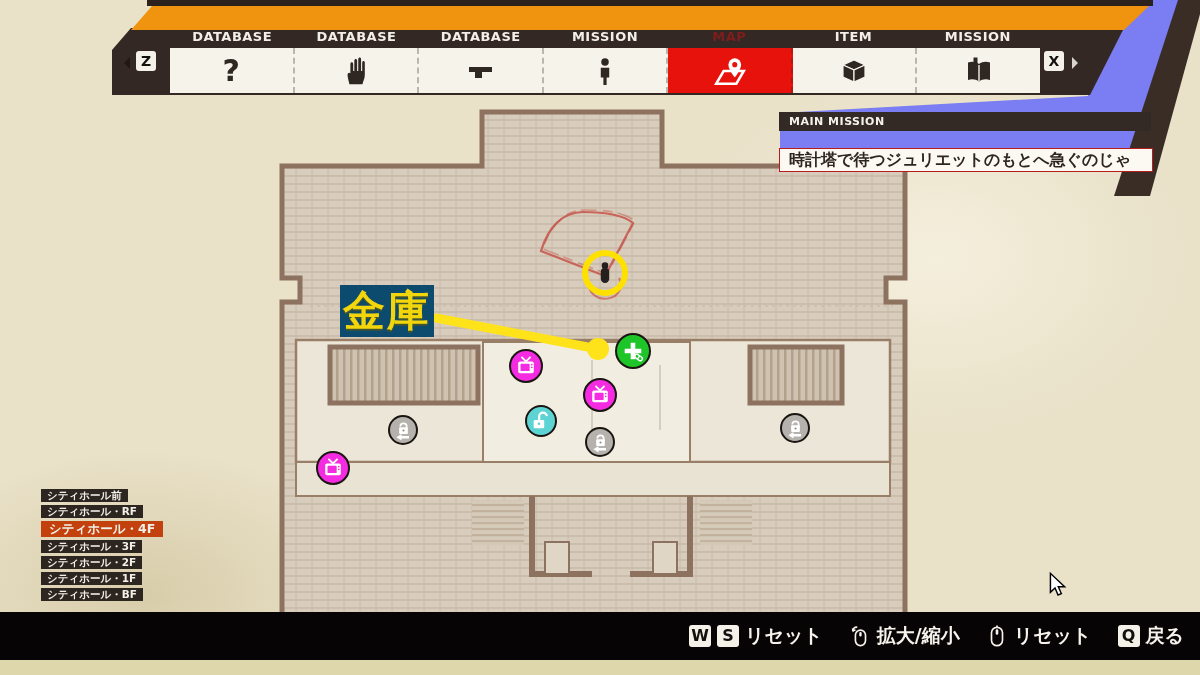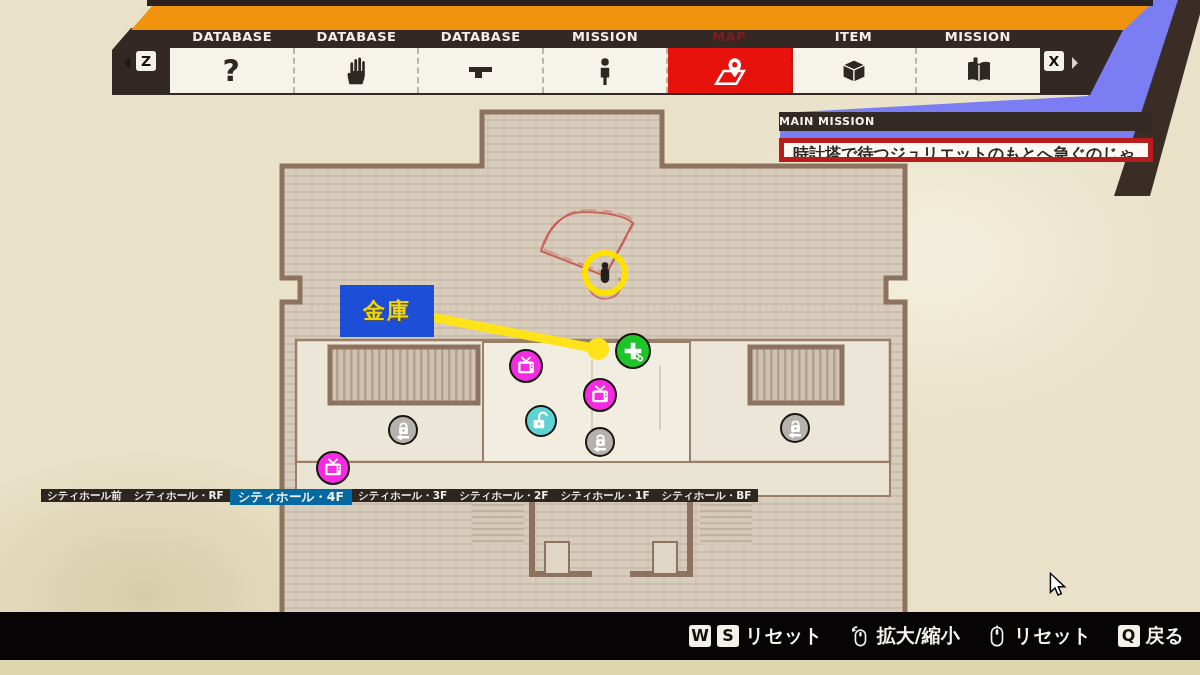--- a/index.html
+++ b/index.html
@@ -28,39 +28,39 @@
            border-right:2px dashed rgba(47,39,33,.30);box-sizing:border-box;cursor:pointer;}
   .tab-box:last-child{border-right:none;}
   .tab-box.active{background:#e8120c;}
   .tq{font-size:30px;font-weight:bold;color:#2f2721;line-height:1;}
   .keycap{width:20px;height:20px;background:#f4f1e9;color:#14100d;font-size:14px;font-weight:bold;
           text-align:center;line-height:20px;border-radius:3px;}
   .arr-l{left:118px;top:57px;width:0;height:0;border:6px solid transparent;border-right-color:#1f1813;}
   .arr-r{left:1072px;top:57px;width:0;height:0;border:6px solid transparent;border-left-color:#d9d4cb;}
   
   .mission-h{left:779px;top:112px;width:372px;height:19px;background:#342a25;color:#f5f2ea;
-             font-size:11px;font-weight:bold;line-height:19px;box-sizing:border-box;letter-spacing:.5px;}
-  .mission-b{left:779px;top:138px;width:374px;height:24px;background:#fbf9f2;border:5px solid #b91c1c;
+             font-size:11px;font-weight:bold;line-height:19px;padding-left:10px;box-sizing:border-box;letter-spacing:.5px;}
+  .mission-b{left:779px;top:148px;width:374px;height:24px;background:#fbf9f2;border:1px solid #b91c1c;
              color:#2e261e;font-size:16px;font-weight:bold;line-height:22px;padding-left:9px;box-sizing:border-box;white-space:nowrap;overflow:hidden;}
   
   svg{overflow:visible;}
-  .callout{left:340px;top:285px;width:94px;height:52px;background:#1d4ed8;display:flex;align-items:center;justify-content:center;
-           color:#f2d50a;font-size:22px;font-weight:bold;letter-spacing:2px;text-shadow:0 2px 0 rgba(110,92,0,.55);}
+  .callout{left:340px;top:285px;width:94px;height:52px;background:#0c4a6e;display:flex;align-items:center;justify-content:center;
+           color:#f2d50a;font-size:42px;font-weight:bold;letter-spacing:2px;text-shadow:0 2px 0 rgba(110,92,0,.55);}
   .marker{position:absolute;transform:translate(-50%,-50%);display:flex;align-items:center;justify-content:center;
           border-radius:50%;box-sizing:border-box;}
   .collectible{width:34px;height:34px;background:#f42be0;border:2.5px solid #1a1511;}
   .medkit{width:36px;height:36px;background:#1ec529;border:2.5px solid #1a1511;}
   .unlocked-door{width:32px;height:32px;background:#5ed3d4;border:2.5px solid #1a1511;}
   .locked-door{width:30px;height:30px;background:#b5b1ad;border:2.5px solid #1a1511;}
   .player{width:46px;height:46px;border:6px solid #ffe100;background:transparent;}
   
-  .floors{left:41px;top:489px;display:flex;align-items:flex-start;}
+  .floors{left:41px;top:489px;display:flex;flex-direction:column;align-items:flex-start;}
   .chip{background:#2d2520;color:#f2efe8;font-size:10.5px;font-weight:bold;height:13px;line-height:13px;
         padding:0 6px;margin-bottom:3px;white-space:nowrap;cursor:pointer;}
-  .chip.sel{background:#0369a1;font-size:12.5px;height:16px;line-height:16px;padding:0 8px;}
+  .chip.sel{background:#c2410c;font-size:12.5px;height:16px;line-height:16px;padding:0 8px;}
   
   .bottom-bar{left:0;top:612px;width:1200px;height:48px;background:#060404;}
   .bottom-strip{left:0;top:660px;width:1200px;height:15px;background:#ded7ab;}
   .hints{position:absolute;right:16px;top:0;height:48px;display:flex;align-items:center;gap:26px;}
   .hint{display:flex;align-items:center;gap:6px;color:#f6f3ec;font-size:19px;font-weight:bold;white-space:nowrap;}
   .hint .keycap{width:22px;height:22px;line-height:22px;font-size:16px;}
 </style>
 </head>
 <body>
 

